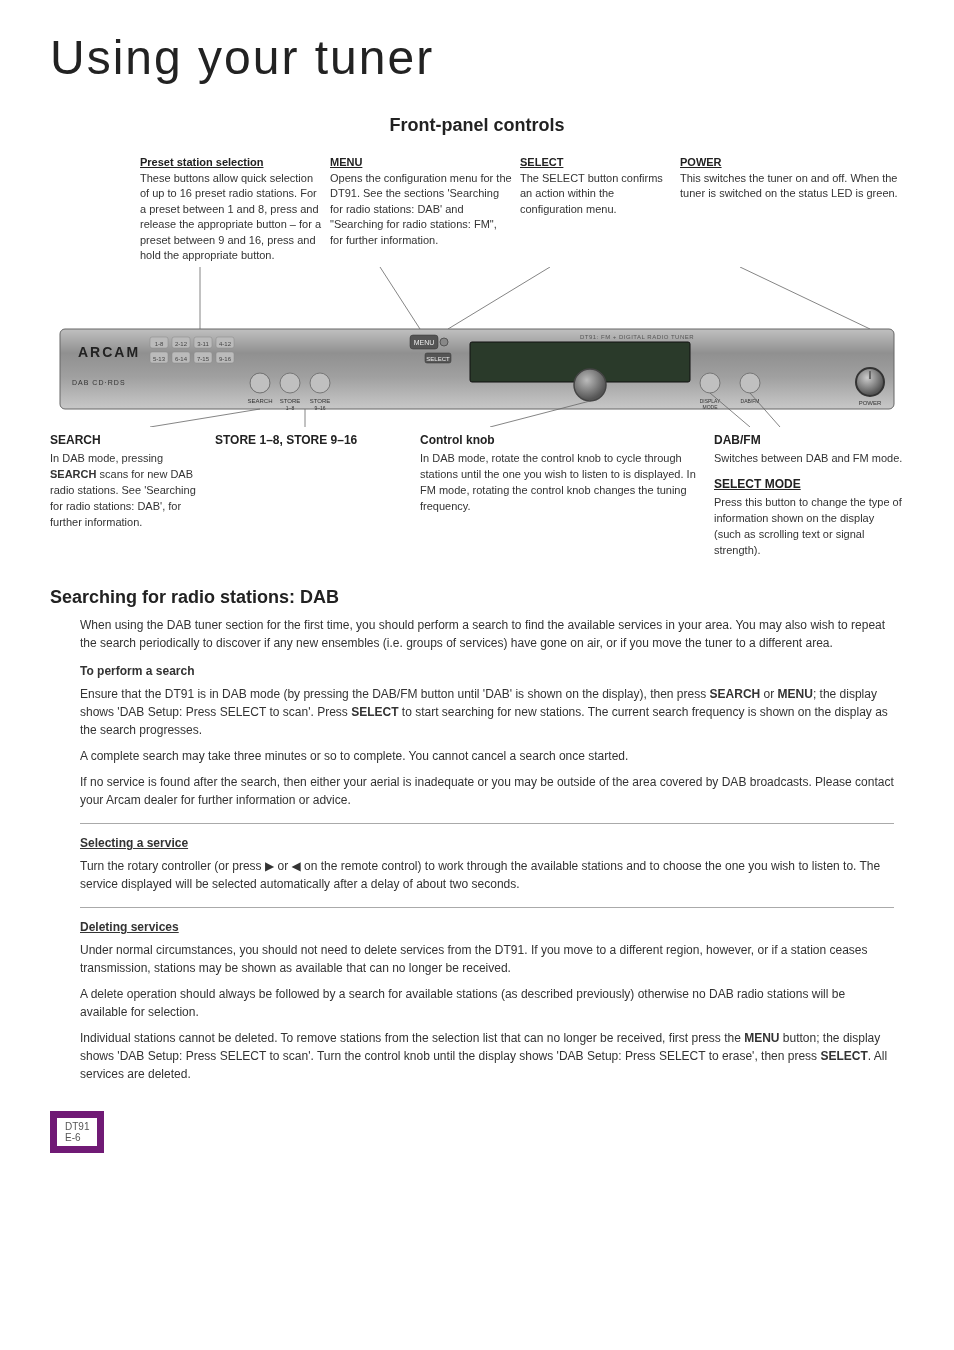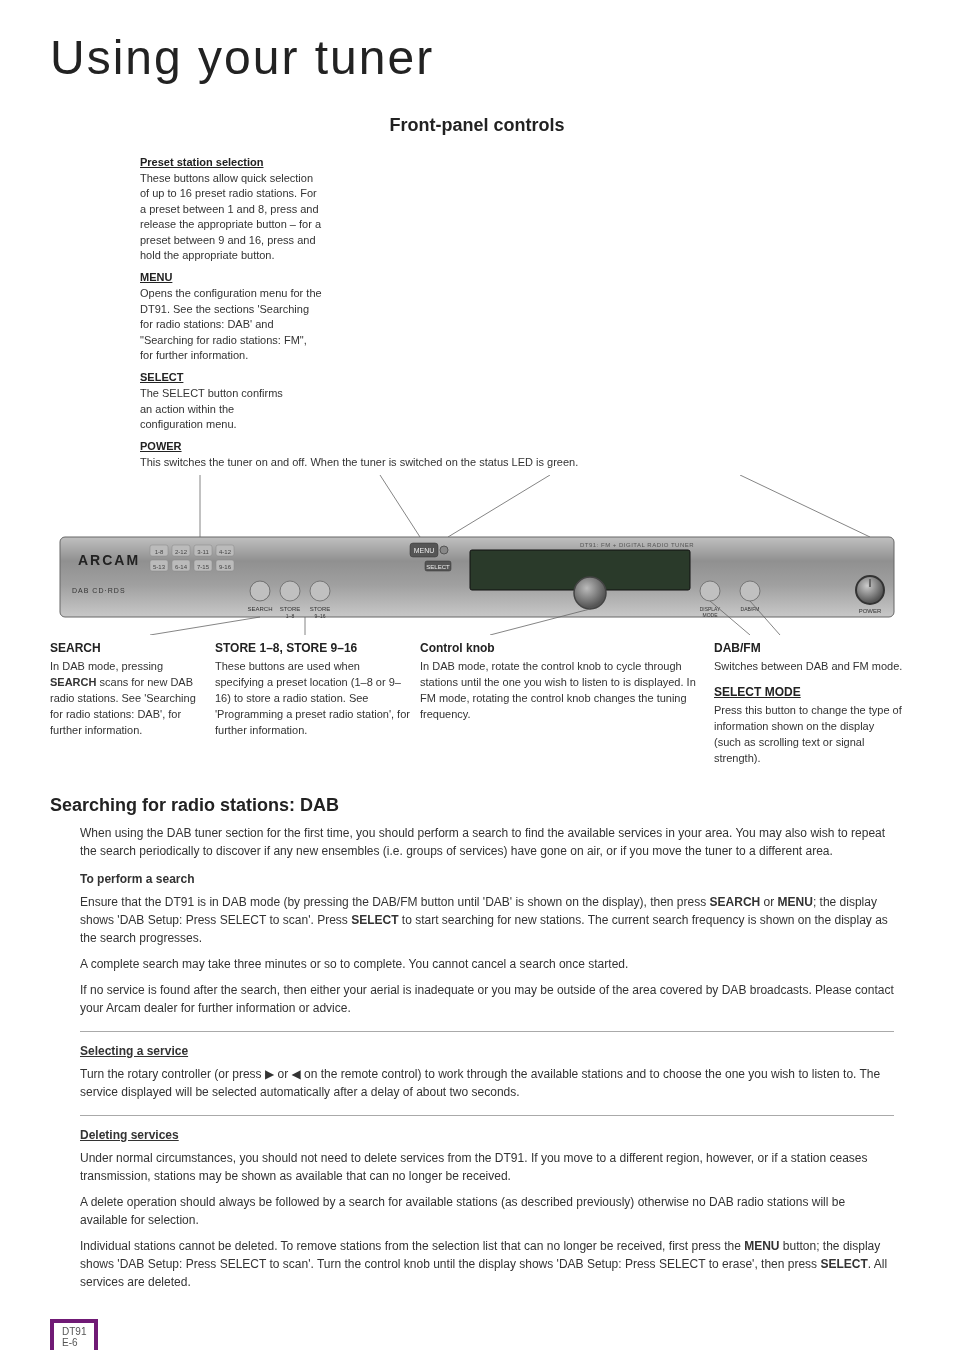--- a/index.html
+++ b/index.html
@@ -81,21 +81,21 @@
 
 
 <h1 class="page-title">Using your tuner</h1>
 
 
 <h2 class="section-title">Front-panel controls</h2>
 
 
 <div class="diagram-container">
 
-  <div style="display:flex; margin-bottom:4px; padding:0 0 0 90px; gap:8px; align-items:flex-start;flex-direction:column;">
+  <div style="display:flex; margin-bottom:4px; padding:0 0 0 90px; gap:0; align-items:flex-start;">
 
     <div style="width:190px; flex-shrink:0; font-size:11px; padding-right:8px;">
       <span style="font-weight:bold; font-size:11px; text-decoration:underline; display:block; margin-bottom:3px;">Preset station selection</span>
       <span style="font-size:11px; line-height:1.4; display:block; color:#333;">These buttons allow quick selection of up to 16 preset radio stations. For a preset between 1 and 8, press and release the appropriate button – for a preset between 9 and 16, press and hold the appropriate button.</span>
     </div>
 
     <div style="width:190px; flex-shrink:0; font-size:11px; padding-right:8px;">
       <span style="font-weight:bold; font-size:11px; text-decoration:underline; display:block; margin-bottom:3px;">MENU</span>
       <span style="font-size:11px; line-height:1.4; display:block; color:#333;">Opens the configuration menu for the DT91. See the sections 'Searching for radio stations: DAB' and "Searching for radio stations: FM", for further information.</span>
     </div>
@@ -216,21 +216,20 @@
 
   <div style="display:grid; grid-template-columns:155px 195px 1fr 190px; gap:10px; padding:6px 0 0 0;">
 
     <div>
       <div style="font-size:12px; font-weight:bold; margin-bottom:4px;">SEARCH</div>
       <div style="font-size:11px; line-height:1.45; color:#333;">In DAB mode, pressing <strong>SEARCH</strong> scans for new DAB radio stations. See 'Searching for radio stations: DAB', for further information.</div>
     </div>
 
     <div>
       <div style="font-size:12px; font-weight:bold; margin-bottom:4px;">STORE 1–8, STORE 9–16</div>
-      <div style="font-size:11px; line-height:1.45; color:#333;">These buttons are used when specifying a preset location (1–8 or 9–16) to store a radio station. See 'Programming a preset radio station', for further information.</div>
     </div>
 
     <div>
       <div style="font-size:12px; font-weight:bold; margin-bottom:4px;">Control knob</div>
       <div style="font-size:11px; line-height:1.45; color:#333;">In DAB mode, rotate the control knob to cycle through stations until the one you wish to listen to is displayed. In FM mode, rotating the control knob changes the tuning frequency.</div>
     </div>
 
     <div>
       <div style="margin-bottom:10px;">
         <div style="font-size:12px; font-weight:bold; margin-bottom:4px;">DAB/FM</div>
@@ -265,19 +264,19 @@
     <hr class="divider">
 
     <p class="subsection-heading" style="font-size:12px; font-weight:bold; margin-bottom:5px;">Deleting services</p>
     <p>Under normal circumstances, you should not need to delete services from the DT91. If you move to a different region, however, or if a station ceases transmission, stations may be shown as available that can no longer be received.</p>
     <p>A delete operation should always be followed by a search for available stations (as described previously) otherwise no DAB radio stations will be available for selection.</p>
     <p>Individual stations cannot be deleted. To remove stations from the selection list that can no longer be received, first press the <strong>MENU</strong> button; the display shows 'DAB Setup: Press SELECT to scan'. Turn the control knob until the display shows 'DAB Setup: Press SELECT to erase', then press <strong>SELECT</strong>. All services are deleted.</p>
   </div>
 </div>
 
 
-<div style="margin-top:20px; display:inline-block; border:4px solid #701a75; padding:3px 8px;">
+<div style="margin-top:20px; display:inline-block; border:7px solid #701a75; padding:3px 8px;">
   <span style="font-size:10px; display:block; color:#555;">DT91</span>
   <span style="font-size:10px; display:block; color:#555;">E-6</span>
 </div>
 
 
 
 
 </body></html>

